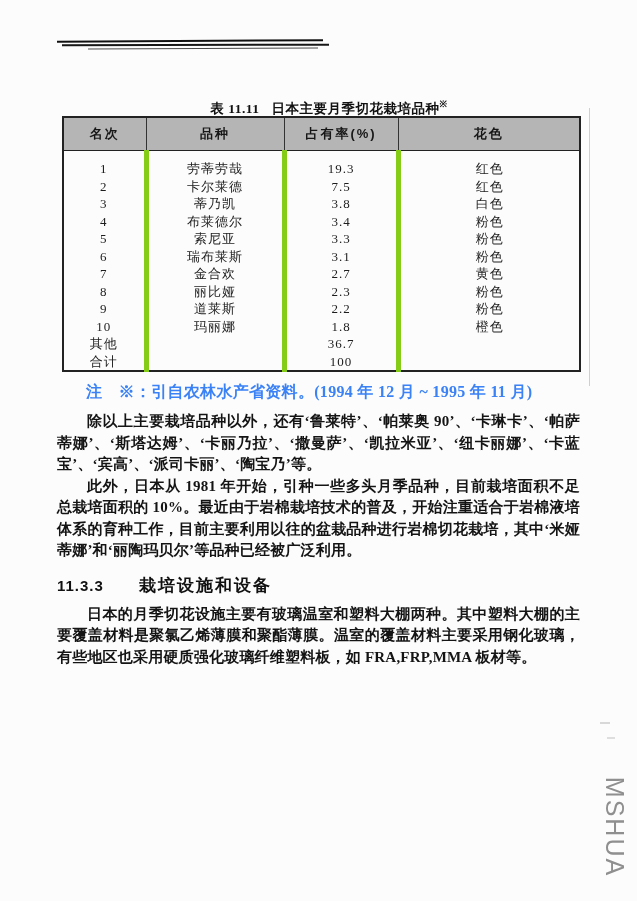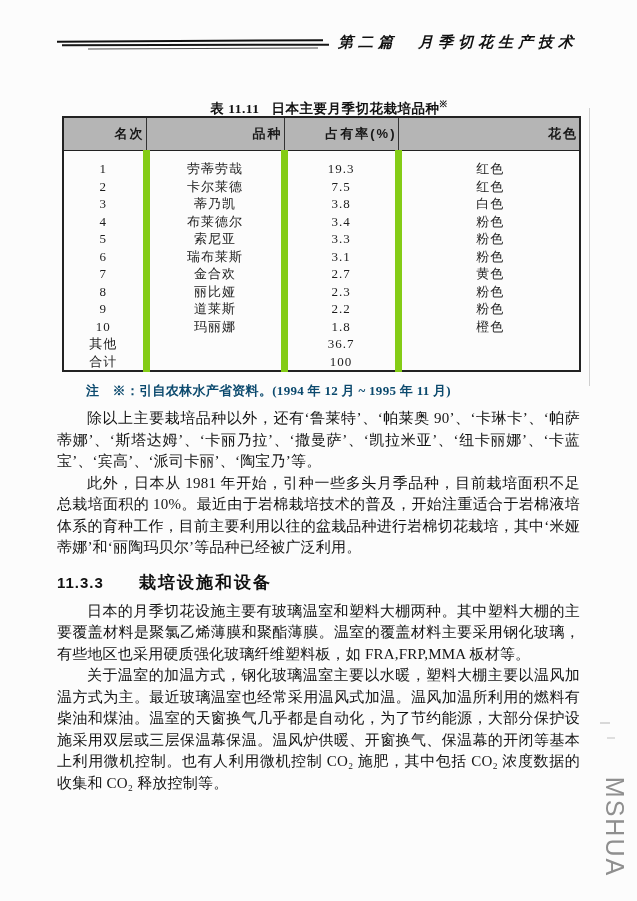--- a/index.html
+++ b/index.html
@@ -30,40 +30,40 @@
   .table-caption .cap-title{margin-left:12px;}
   .table-caption sup{font-size:9px;}
   table.varieties{
     margin:2px 0 0 62px;border-collapse:collapse;table-layout:fixed;width:517px;
     border:2px solid #222;
   }
   table.varieties th{
     background:#b5b5b5;height:30px;
     font-family:"Liberation Sans","DejaVu Sans",sans-serif;
     font-weight:bold;font-size:13px;letter-spacing:2px;color:#171717;
-    border-bottom:1.5px solid #222;border-left:1px solid #333;text-align:right;
+    border-bottom:1.5px solid #222;border-left:1px solid #333;
   }
   table.varieties th:first-child{border-left:none;}
   table.varieties td{
     height:17.5px;line-height:17.5px;padding:0;text-align:center;
     font-size:13px;letter-spacing:1px;color:#1c1c1c;
-    border-left:7px solid #84cc16;
+    border-left:5px solid #84cc16;
   }
   table.varieties td:first-child{border-left:none;}
   table.varieties tbody tr:first-child td{padding-top:9px;}
   table.varieties tbody tr:last-child td{}
   .table-note{
-    margin:10px 0 0 86px;font-size:13px;letter-spacing:0.3px;color:#0c4a6e;font-weight:bold;
+    margin:10px 0 0 86px;font-size:16px;letter-spacing:0.3px;color:#3b82f6;font-weight:bold;
   }
 
   
   .body-text{margin:8px 57px 0 57px;width:523px;}
   .body-text p{
     margin:0;font-size:15px;line-height:21.5px;text-align:justify;
-    text-indent:2em;letter-spacing:0.2px;color:#141414;font-weight:400;
+    text-indent:2em;letter-spacing:0.2px;color:#141414;font-weight:700;
   }
   .section-heading{
     margin:13px 0 7px 0;height:22px;line-height:22px;display:flex;align-items:center;
     font-family:"Liberation Sans","DejaVu Sans",sans-serif;font-weight:bold;color:#111;gap:17px;
   }
   .section-heading .sec-num{font-size:15px;letter-spacing:1px;margin-right:18px;}
   .section-heading .sec-title{font-size:17px;letter-spacing:2px;}
 
   
   .page-number{margin-top:4px;text-align:center;font-size:14px;letter-spacing:2px;color:#151515;}
@@ -84,21 +84,20 @@
 </style>
 </head>
 <body>
 
 <div class="page">
 
   <div class="page-header">
     <div class="rule rule-1"></div>
     <div class="rule rule-2"></div>
     <div class="rule rule-3"></div>
-    <div class="chapter-title">第二篇　月季切花生产技术</div>
   </div>
 
   <div class="table-caption">
     <span class="cap-prefix">表 11.11</span><span class="cap-title">日本主要月季切花栽培品种</span><sup>※</sup>
   </div>
 
   <table class="varieties">
     <colgroup>
       <col style="width:83px">
         <col style="width:138px">
@@ -194,21 +193,20 @@
   <div class="body-text">
     <p>除以上主要栽培品种以外，还有‘鲁莱特’、‘帕莱奥 90’、‘卡琳卡’、‘帕萨蒂娜’、‘斯塔达姆’、‘卡丽乃拉’、‘撒曼萨’、‘凯拉米亚’、‘纽卡丽娜’、‘卡蓝宝’、‘宾高’、‘派司卡丽’、‘陶宝乃’等。</p>
     <p>此外，日本从 1981 年开始，引种一些多头月季品种，目前栽培面积不足总栽培面积的 10%。最近由于岩棉栽培技术的普及，开始注重适合于岩棉液培体系的育种工作，目前主要利用以往的盆栽品种进行岩棉切花栽培，其中‘米娅蒂娜’和‘丽陶玛贝尔’等品种已经被广泛利用。</p>
 
     <div class="section-heading">
       <span class="sec-num">11.3.3</span>
       <span class="sec-title">栽培设施和设备</span>
     </div>
 
     <p>日本的月季切花设施主要有玻璃温室和塑料大棚两种。其中塑料大棚的主要覆盖材料是聚氯乙烯薄膜和聚酯薄膜。温室的覆盖材料主要采用钢化玻璃，有些地区也采用硬质强化玻璃纤维塑料板，如 FRA,FRP,MMA 板材等。</p>
-    <p>关于温室的加温方式，钢化玻璃温室主要以水暖，塑料大棚主要以温风加温方式为主。最近玻璃温室也经常采用温风式加温。温风加温所利用的燃料有柴油和煤油。温室的天窗换气几乎都是自动化，为了节约能源，大部分保护设施采用双层或三层保温幕保温。温风炉供暖、开窗换气、保温幕的开闭等基本上利用微机控制。也有人利用微机控制 CO₂ 施肥，其中包括 CO₂ 浓度数据的收集和 CO₂ 释放控制等。</p>
   </div>
 
 
   <div class="scan-line"></div>
   <div class="scan-dash-1"></div>
   <div class="scan-dash-2"></div>
   <div class="watermark">
     <span>MSHUA</span>
   </div>
 

